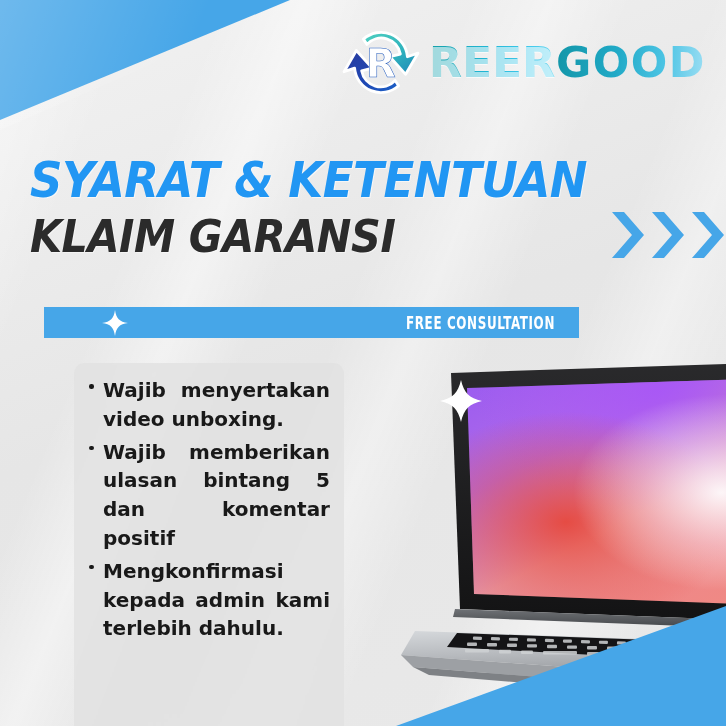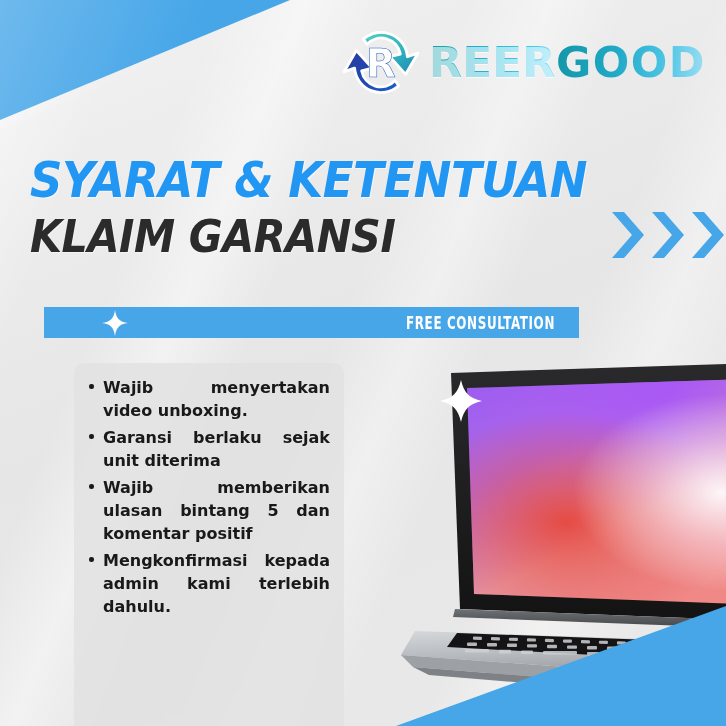--- a/index.html
+++ b/index.html
@@ -104,21 +104,21 @@
     padding:13px 14px 0 12px;
     backdrop-filter:blur(1px);
   }
   .terms { list-style:none; }
   .terms li {
     position:relative;
     padding-left:17px;
     margin-bottom:4px;
     font-family:"DejaVu Sans", sans-serif;
     font-weight:bold;
-    font-size:16px;
+    font-size:20px;
     line-height:1.44;
     color:#191919;
     text-align:justify;
     text-justify:inter-word;
   }
   .terms li::before {
     content:"";
     position:absolute; left:3px; top:8px;
     width:4.5px; height:4.5px; border-radius:50%;
     background:#191919;
@@ -305,19 +305,18 @@
         <path d="M404 232 C406.5 242 410.5 246 420 248.5 C410.5 251 406.5 255 404 265 C401.5 255 397.5 251 388 248.5 C397.5 246 401.5 242 404 232 Z"></path>
       </g>
     </svg>
   </div>
 
   <div class="wedge-br"></div>
 
   <div class="panel">
     <ul class="terms">
       <li><span>Wajib menyertakan video unboxing.</span></li>
-      <li><span>Garansi berlaku sejak unit diterima</span></li>
       <li><span>Wajib memberikan ulasan bintang 5 dan komentar positif</span></li>
       <li><span>Mengkonfirmasi kepada admin kami terlebih dahulu.</span></li>
     </ul>
   </div>
 
 </div>
 
 </body></html>

